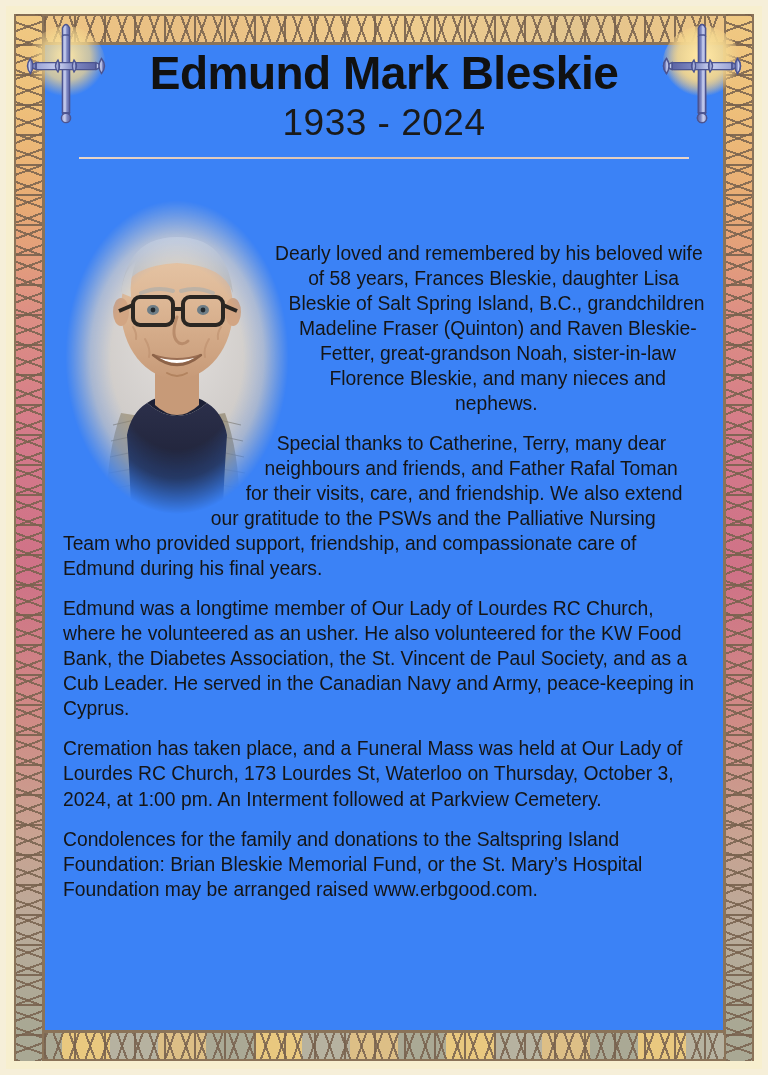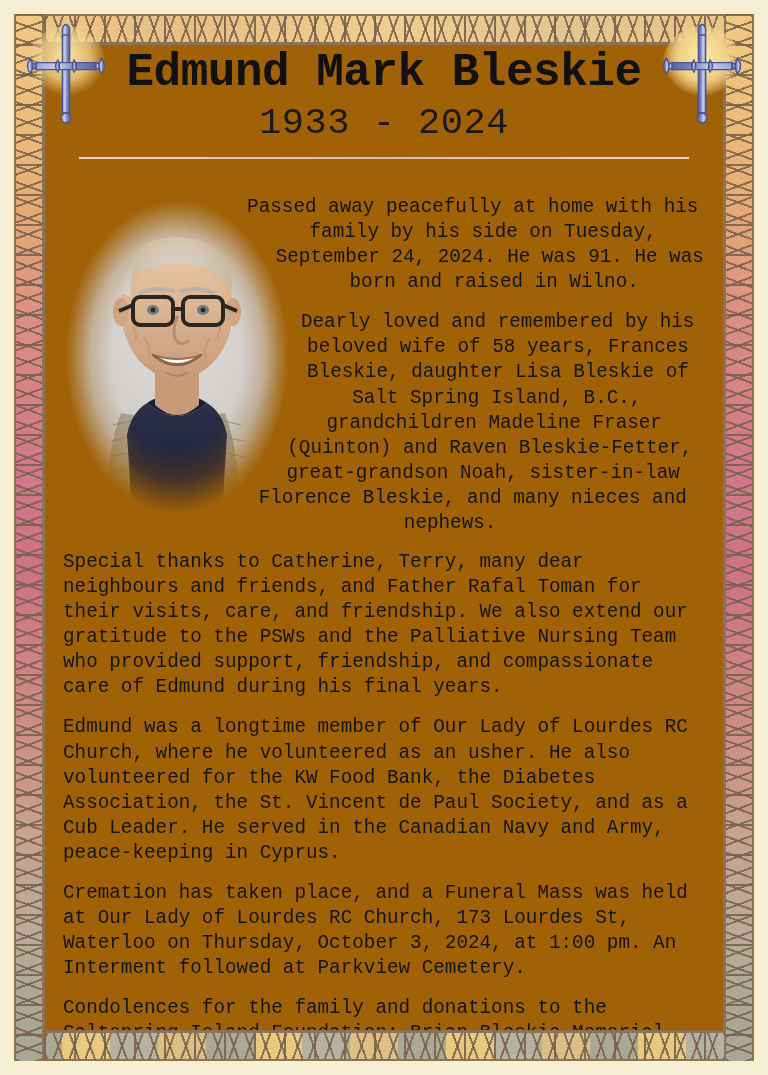--- a/index.html
+++ b/index.html
@@ -93,25 +93,24 @@
         #aaa995 0px, #aaa995 48px,
         #e9c87f 48px, #e9c87f 96px,
         #b6b2a0 96px, #b6b2a0 144px,
         #ddbf86 144px, #ddbf86 192px);
   }
 
   
   #page{
     position:absolute;
     left:44px;top:44px;right:44px;bottom:44px;
-    background:#a16207;
+    background:#3b82f6;
     border:1px solid #8a7358;
     box-sizing:border-box;
     overflow:hidden;
-    font-family:Liberation Mono, monospace;
   }
 
   
   .corner{
     position:absolute;width:104px;height:140px;
     top:14px;z-index:6;pointer-events:none;
   }
   #corner-left{left:14px;}
   #corner-right{right:14px;transform:scaleX(-1);}
 
@@ -161,21 +160,21 @@
     position:absolute;
     left:18px;right:18px;top:148px;bottom:6px;
     font-size:19.3px;
     line-height:1.30;
     color:#151515;
   }
   .p{margin:0 0 15px 0;}
   .p-center{text-align:center;}
   .p-left{text-align:left;}
   #p1{margin-top:2px;}
-  #p2{margin-bottom:14px;}
+  #p2{margin-bottom:14px;margin-top:48px;}
   #p3{margin-bottom:17px;}
 </style>
 </head>
 <body>
 
 <div id="card">
 
   <div id="rim"></div>
 
   <div class="band" id="band-top"></div>
@@ -318,21 +317,20 @@
               <path d="M82 142 q6 10 4 18"></path>
               <path d="M146 142 q-6 10 -4 18"></path>
               <path d="M70 130 q4 6 3 12"></path>
               <path d="M158 130 q-4 6 -3 12"></path>
             </g>
             <path d="M104 176 q10 6 20 0" stroke="#b2835f" stroke-width="2" fill="none" stroke-linecap="round"></path>
           </svg>
         </div>
       </div>
 
-      <div class="p p-center" id="p1">Passed away peacefully at home with his family by his side on Tuesday, September 24, 2024. He was 91. He was born and raised in Wilno.</div>
       <div class="p p-center" id="p2">Dearly loved and remembered by his beloved wife of 58 years, Frances Bleskie, daughter Lisa Bleskie of Salt Spring Island, B.C., grandchildren Madeline Fraser (Quinton) and Raven Bleskie-Fetter, great-grandson Noah, sister-in-law Florence Bleskie, and many nieces and nephews.</div>
       <div class="p p-left" id="p5">Special thanks to Catherine, Terry, many dear neighbours and friends, and Father Rafal Toman for their visits, care, and friendship. We also extend our gratitude to the PSWs and the Palliative Nursing Team who provided support, friendship, and compassionate care of Edmund during his final years.</div>
       <div class="p p-left" id="p4">Edmund was a longtime member of Our Lady of Lourdes RC Church, where he volunteered as an usher. He also volunteered for the KW Food Bank, the Diabetes Association, the St. Vincent de Paul Society, and as a Cub Leader. He served in the Canadian Navy and Army, peace-keeping in Cyprus.</div>
       <div class="p p-left" id="p6">Cremation has taken place, and a Funeral Mass was held at Our Lady of Lourdes RC Church, 173 Lourdes St, Waterloo on Thursday, October 3, 2024, at 1:00 pm. An Interment followed at Parkview Cemetery.</div>
       <div class="p p-left" id="p7">Condolences for the family and donations to the Saltspring Island Foundation: Brian Bleskie Memorial Fund, or the St. Mary’s Hospital Foundation may be arranged raised www.erbgood.com.</div>
 
     </div>
   </div>
 </div>
 

